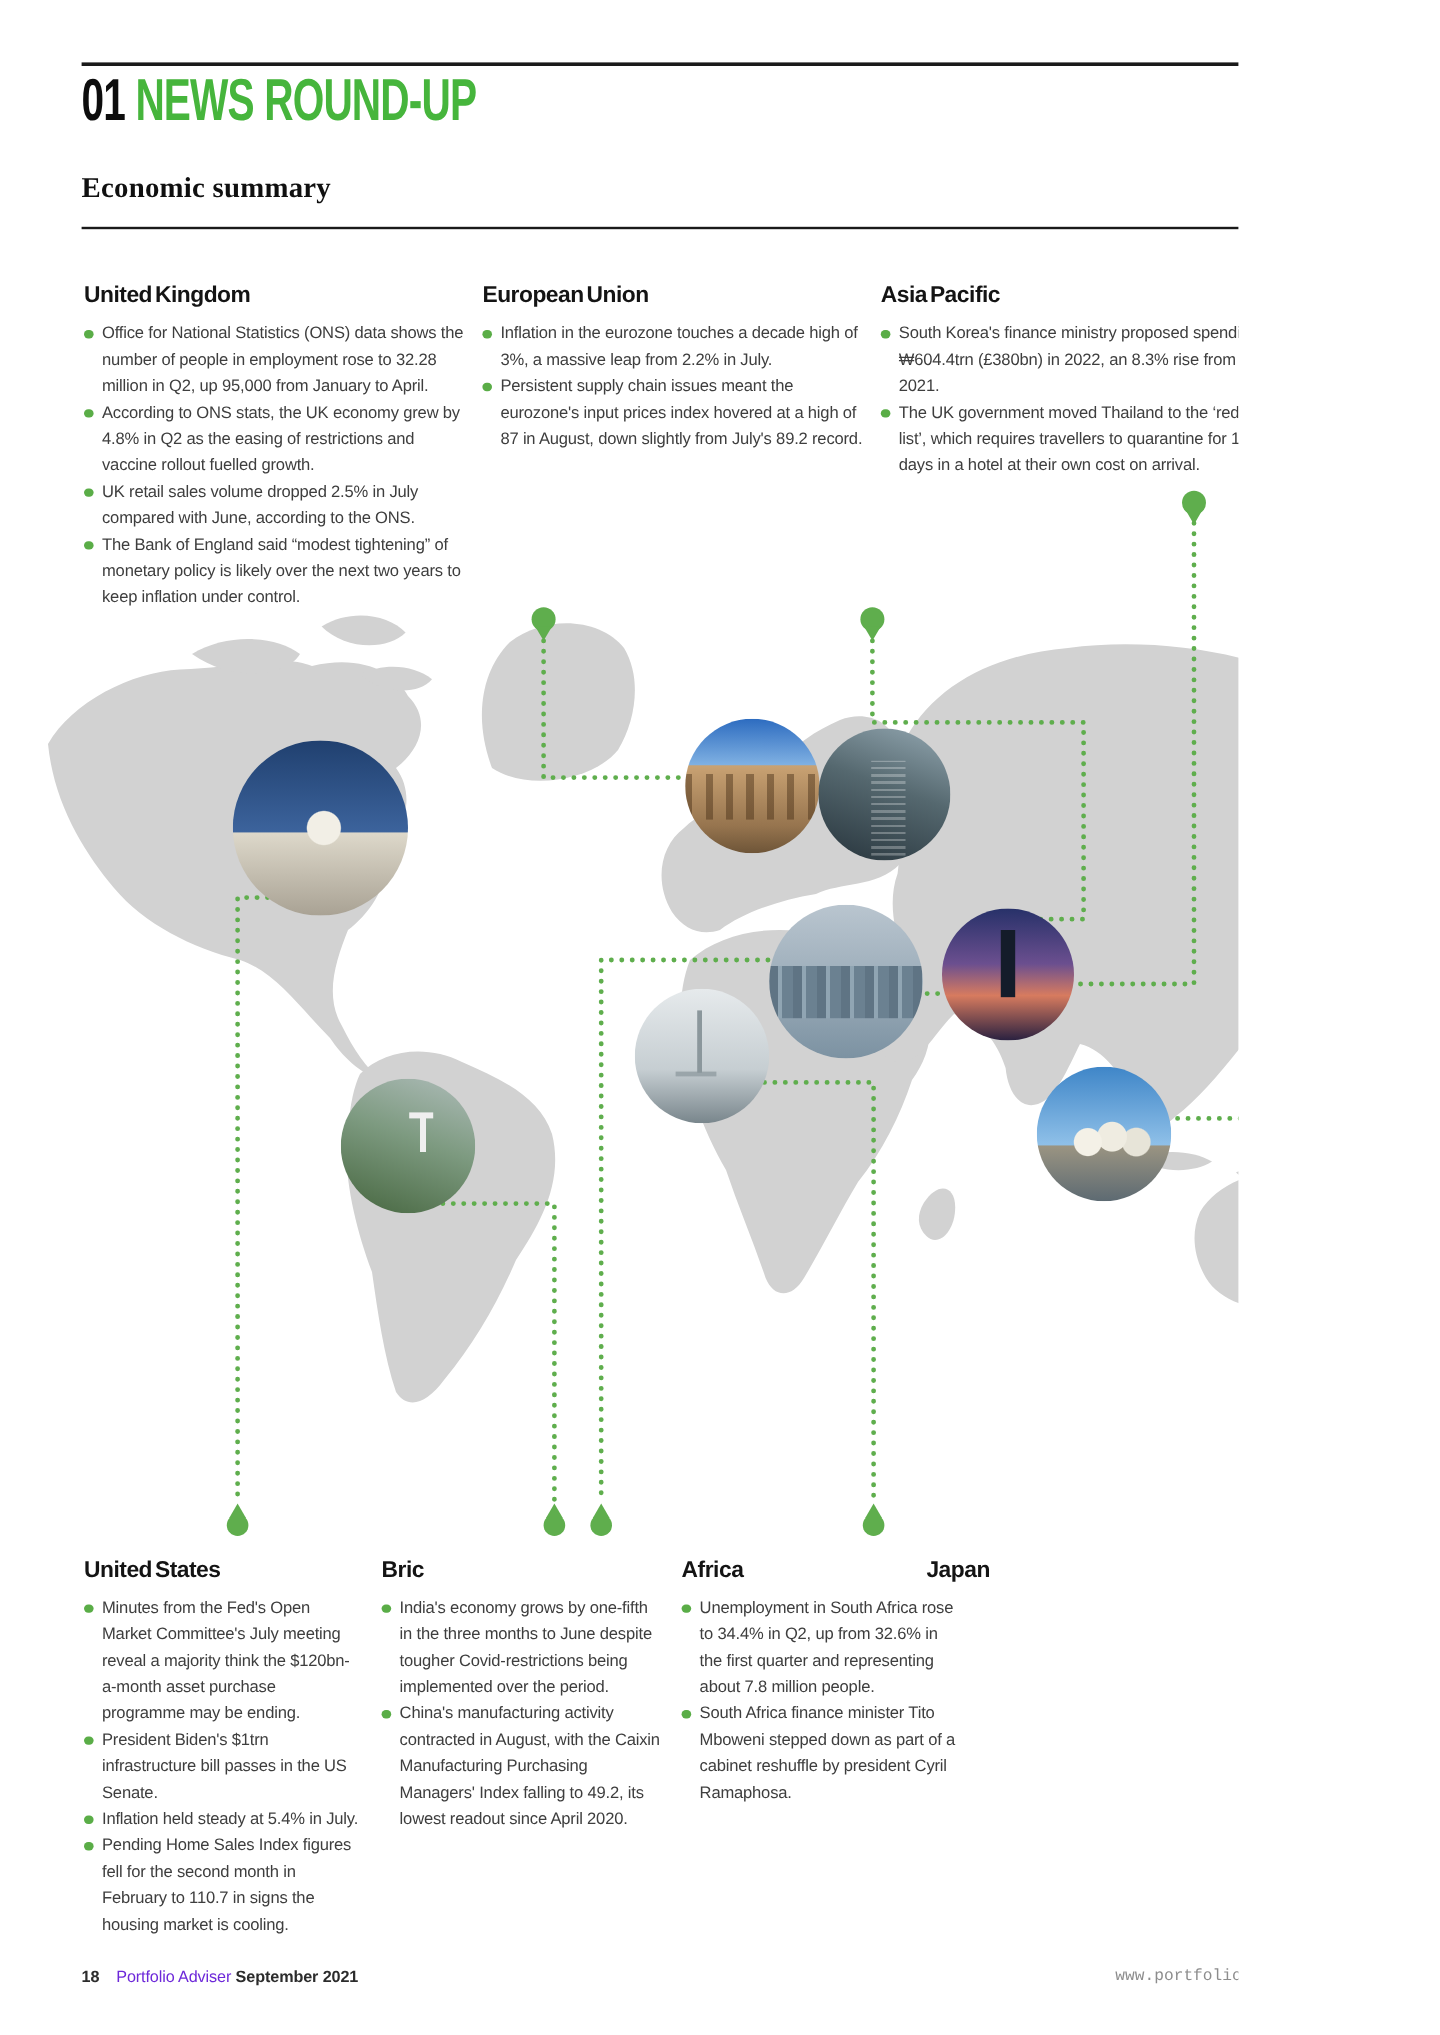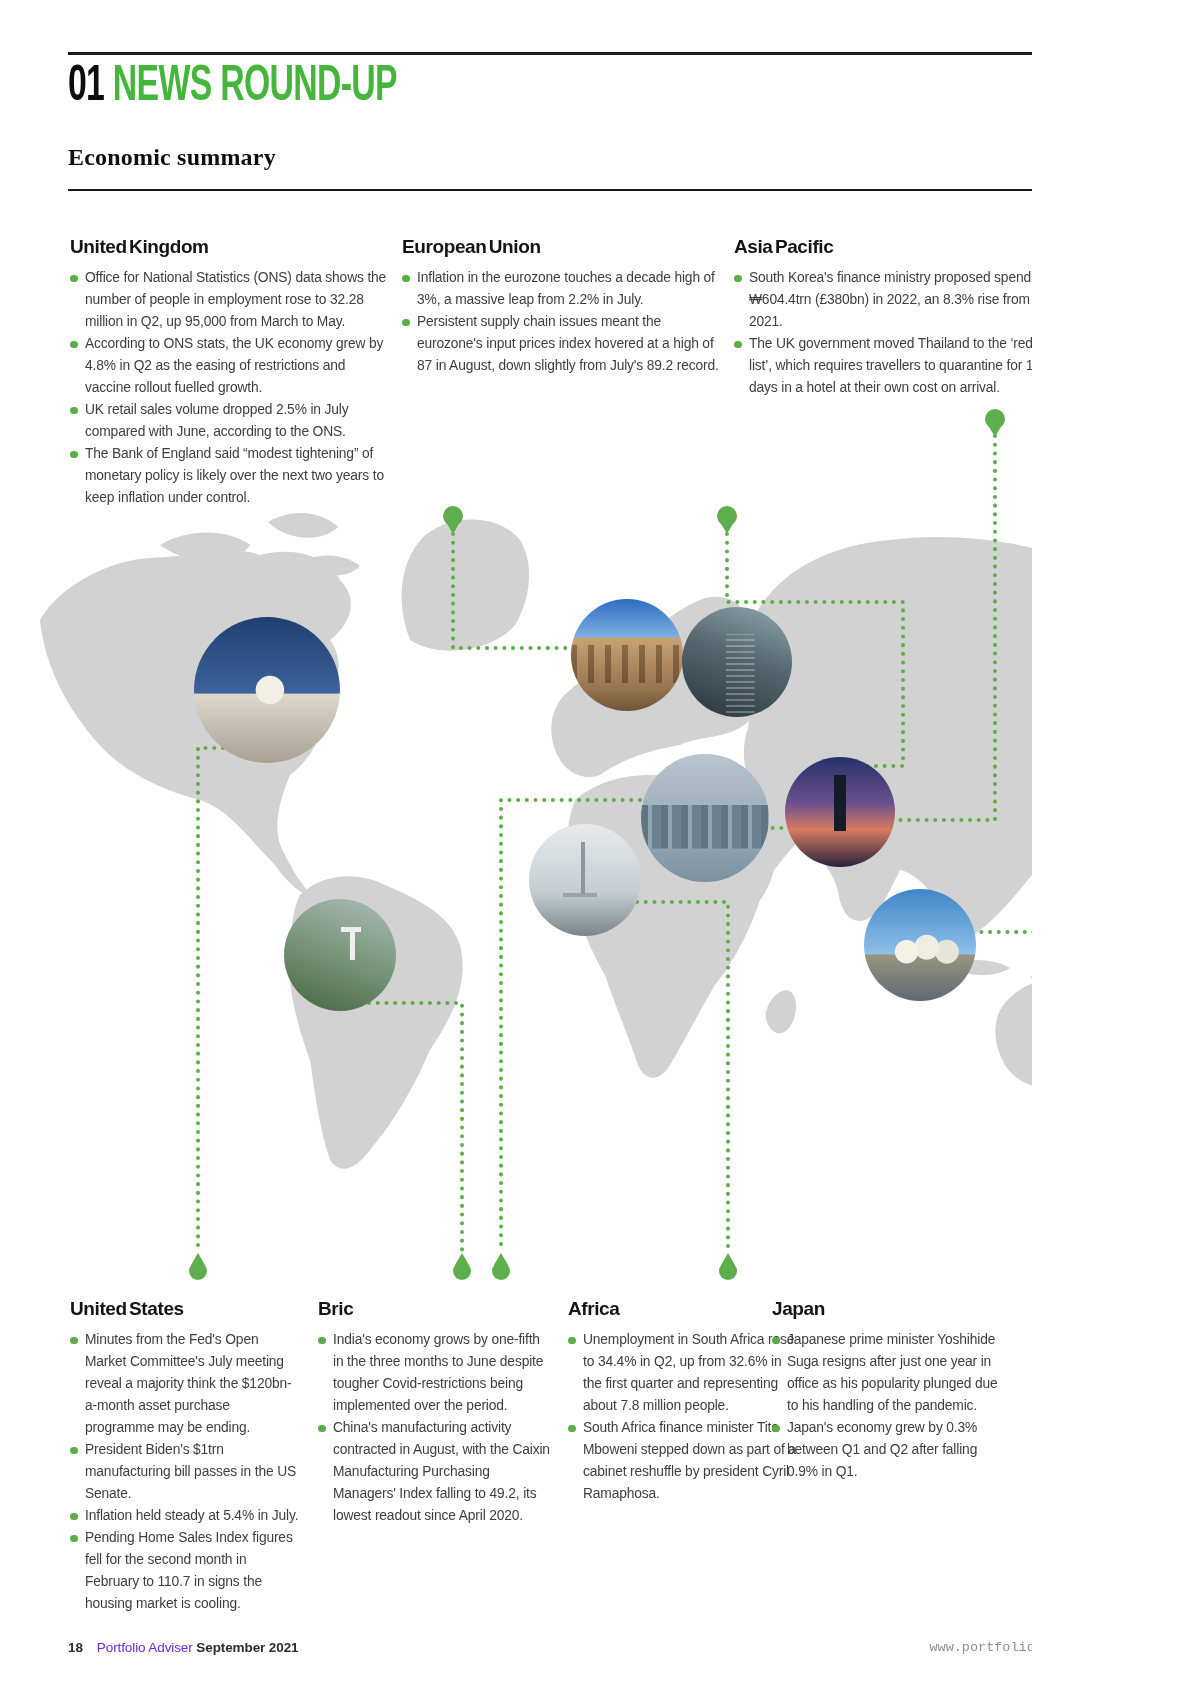--- a/index.html
+++ b/index.html
@@ -238,21 +238,21 @@
   <div class="photo photo-colosseum"></div>
   <div class="photo photo-tower"></div>
   <div class="photo photo-dubai"></div>
   <div class="photo photo-bridge"></div>
   <div class="photo photo-taipei"></div>
   <div class="photo photo-sydney"></div>
 
   <div class="col col-uk">
     <h3>United Kingdom</h3>
     <ul>
-        <li>Office for National Statistics (ONS) data shows the number of people in employment rose to 32.28 million in Q2, up 95,000 from March to May.</li>
+        <li>Office for National Statistics (ONS) data shows the number of people in employment rose to 32.28 million in Q2, up 95,000 from January to April.</li>
         <li>According to ONS stats, the UK economy grew by 4.8% in Q2 as the easing of restrictions and vaccine rollout fuelled growth.</li>
         <li>UK retail sales volume dropped 2.5% in July compared with June, according to the ONS.</li>
         <li>The Bank of England said “modest tightening” of monetary policy is likely over the next two years to keep inflation under control.</li>
       </ul>
   </div>
   <div class="col col-eu">
     <h3>European Union</h3>
     <ul>
         <li>Inflation in the eurozone touches a decade high of 3%, a massive leap from 2.2% in July.</li>
         <li>Persistent supply chain issues meant the eurozone's input prices index hovered at a high of 87 in August, down slightly from July's 89.2 record.</li>
@@ -263,45 +263,41 @@
     <ul>
         <li>South Korea's finance ministry proposed spending ₩604.4trn (£380bn) in 2022, an 8.3% rise from 2021.</li>
         <li>The UK government moved Thailand to the ‘red list’, which requires travellers to quarantine for 10 days in a hotel at their own cost on arrival.</li>
       </ul>
   </div>
 
   <div class="col col-us">
     <h3>United States</h3>
     <ul>
         <li>Minutes from the Fed's Open Market Committee's July meeting reveal a majority think the $120bn-a-month asset purchase programme may be ending.</li>
-        <li>President Biden's $1trn manufacturing bill passes in the US Senate.</li>
+        <li>President Biden's $1trn infrastructure bill passes in the US Senate.</li>
         <li>Inflation held steady at 5.4% in July.</li>
         <li>Pending Home Sales Index figures fell for the second month in February to 110.7 in signs the housing market is cooling.</li>
       </ul>
   </div>
   <div class="col col-bric">
     <h3>Bric</h3>
     <ul>
         <li>India's economy grows by one-fifth in the three months to June despite tougher Covid-restrictions being implemented over the period.</li>
         <li>China's manufacturing activity contracted in August, with the Caixin Manufacturing Purchasing Managers' Index falling to 49.2, its lowest readout since April 2020.</li>
       </ul>
   </div>
   <div class="col col-africa">
     <h3>Africa</h3>
     <ul>
         <li>Unemployment in South Africa rose to 34.4% in Q2, up from 32.6% in the first quarter and representing about 7.8 million people.</li>
         <li>South Africa finance minister Tito Mboweni stepped down as part of a cabinet reshuffle by president Cyril Ramaphosa.</li>
       </ul>
   </div>
   <div class="col col-japan">
     <h3>Japan</h3>
-    <ul>
-        <li>Japanese prime minister Yoshihide Suga resigns after just one year in office as his popularity plunged due to his handling of the pandemic.</li>
-        <li>Japan's economy grew by 0.3% between Q1 and Q2 after falling 0.9% in Q1.</li>
-      </ul>
   </div>
 
   <div class="footer">
     <div class="left">
       <span class="pageno">18</span><span class="pub">Portfolio Adviser</span>
       <span class="issue">September 2021</span>
     </div>
     <div class="right">www.portfolio-adviser.com</div>
   </div>
 

